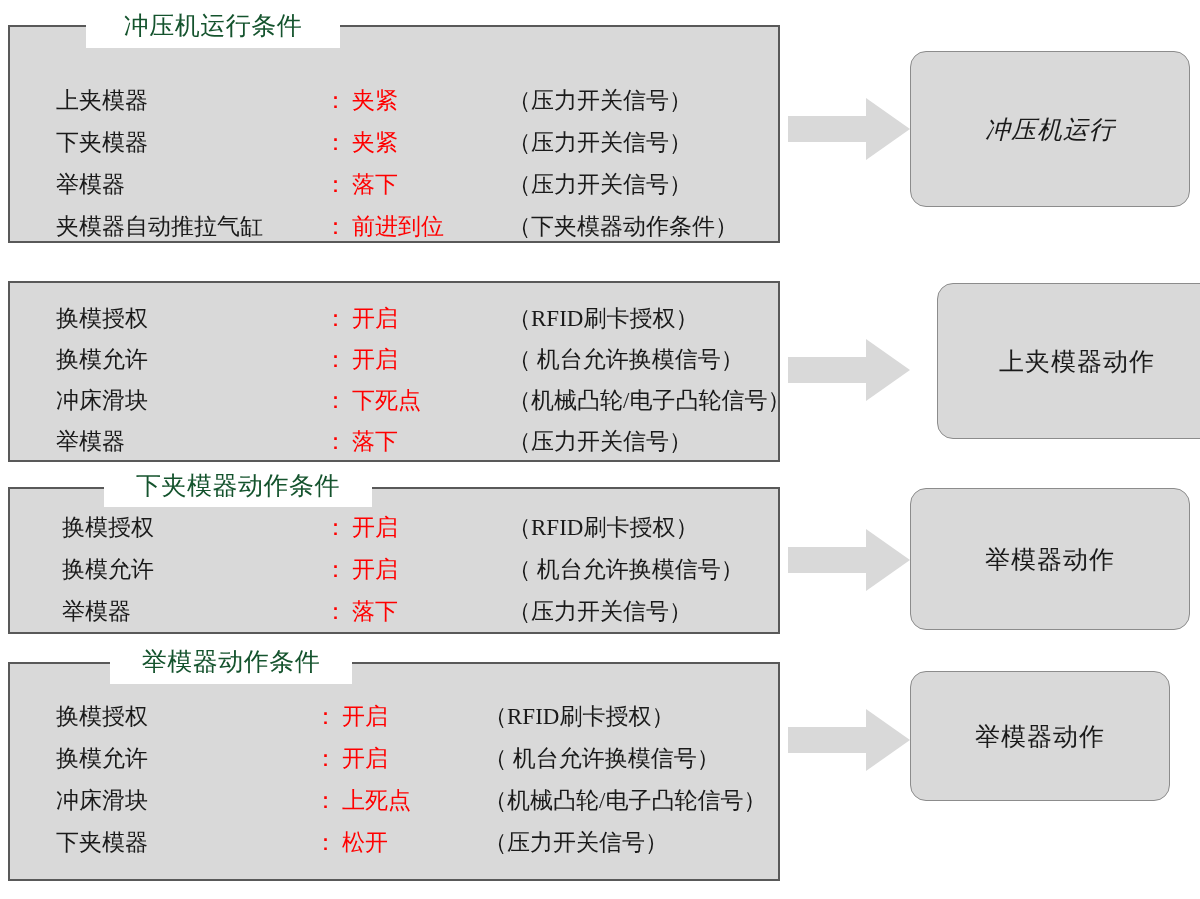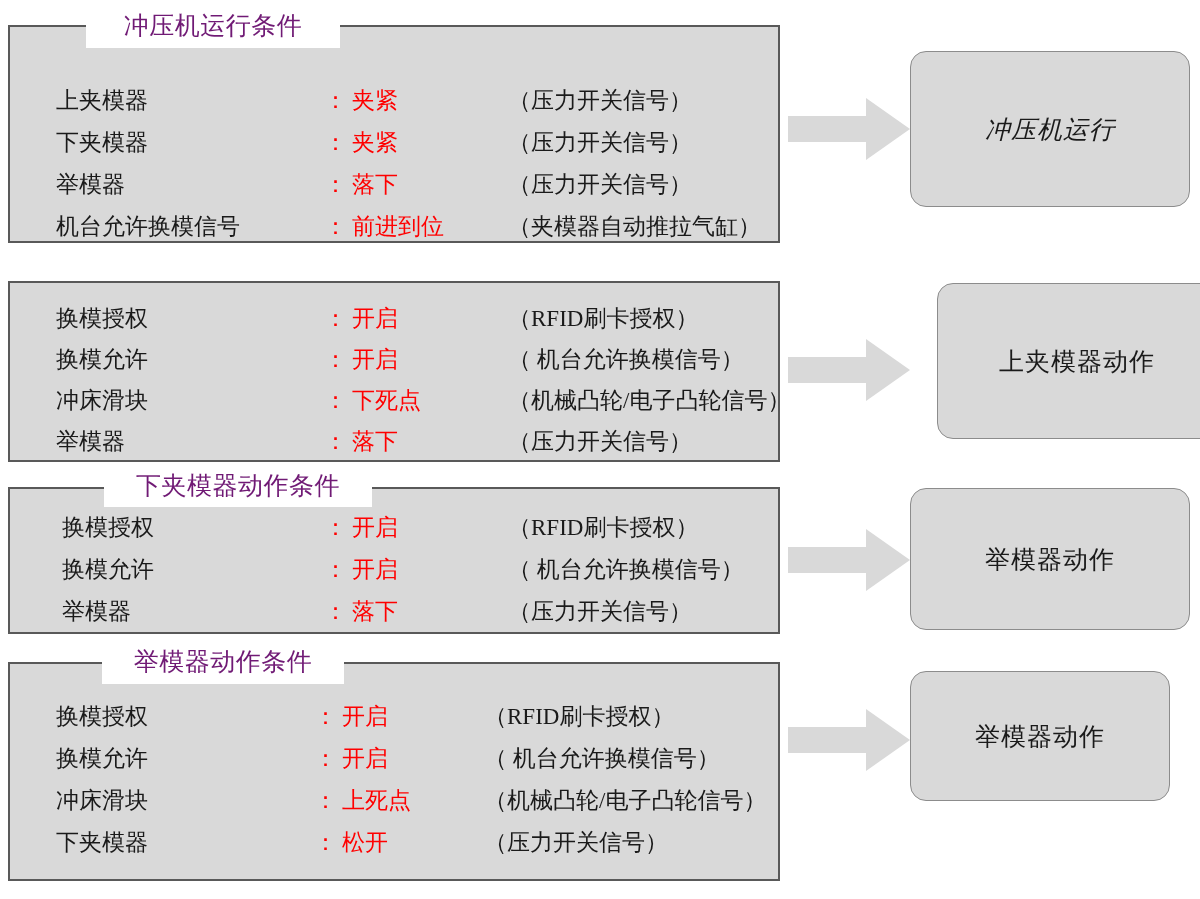--- a/index.html
+++ b/index.html
@@ -27,21 +27,21 @@
   .panel {
     position: absolute;
     background: #d9d9d9;
     border: 2px solid #595959;
     box-sizing: border-box;
   }
 
   .panel-title {
     position: absolute;
     background: #ffffff;
-    color: #701a75;
+    color: #14532d;
     font-size: 25px;
     line-height: 1;
     white-space: nowrap;
     text-align: center;
     display: flex;
     align-items: center;
     justify-content: center;
     letter-spacing: 0.5px;
     z-index: 5;
   }
@@ -124,24 +124,24 @@
         <span class="rvalue" style="left:296px;">夹紧</span>
         <span class="rnote" style="left:452px;">（压力开关信号）</span>
       </div>
       <div class="row" style="left:46px; top:138px;">
         <span class="rlabel">举模器</span>
         <span class="rcolon" style="left:268px;">：</span>
         <span class="rvalue" style="left:296px;">落下</span>
         <span class="rnote" style="left:452px;">（压力开关信号）</span>
       </div>
       <div class="row" style="left:46px; top:180px;">
-        <span class="rlabel">机台允许换模信号</span>
+        <span class="rlabel">夹模器自动推拉气缸</span>
         <span class="rcolon" style="left:268px;">：</span>
         <span class="rvalue" style="left:296px;">前进到位</span>
-        <span class="rnote" style="left:452px;">（夹模器自动推拉气缸）</span>
+        <span class="rnote" style="left:452px;">（下夹模器动作条件）</span>
       </div>
     </div>
   </div>
   <div class="panel-title" style="left:86px; top:2px; width:254px; height:46px;">冲压机运行条件</div>
 
   <div class="arrow" style="left:788px; top:98px; width:122px; height:62px;">
     <svg width="122" height="62" viewBox="0 0 122 62">
       <polygon points="0,18 78,18 78,0 122,31 78,62 78,44 0,44" fill="#d9d9d9"></polygon>
     </svg>
   </div>
@@ -238,21 +238,21 @@
         <span class="rnote" style="left:428px;">（机械凸轮/电子凸轮信号）</span>
       </div>
       <div class="row" style="left:46px; top:158px;">
         <span class="rlabel">下夹模器</span>
         <span class="rcolon" style="left:258px;">：</span>
         <span class="rvalue" style="left:286px;">松开</span>
         <span class="rnote" style="left:428px;">（压力开关信号）</span>
       </div>
     </div>
   </div>
-  <div class="panel-title" style="left:102px; top:638px; width:242px; height:46px;">举模器动作条件</div>
+  <div class="panel-title" style="left:110px; top:638px; width:242px; height:46px;">举模器动作条件</div>
 
   <div class="arrow" style="left:788px; top:709px; width:122px; height:62px;">
     <svg width="122" height="62" viewBox="0 0 122 62">
       <polygon points="0,18 78,18 78,0 122,31 78,62 78,44 0,44" fill="#d9d9d9"></polygon>
     </svg>
   </div>
 
   <div class="result-box" style="left:910px; top:671px; width:260px; height:130px;">举模器动作</div>
 
 </div>

